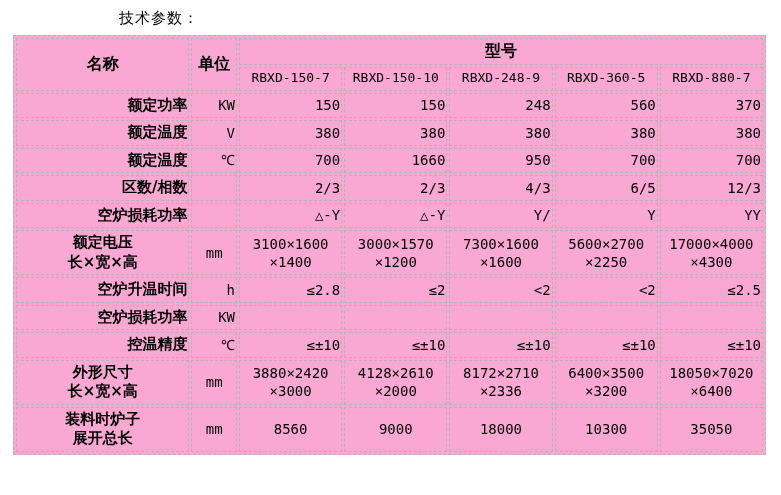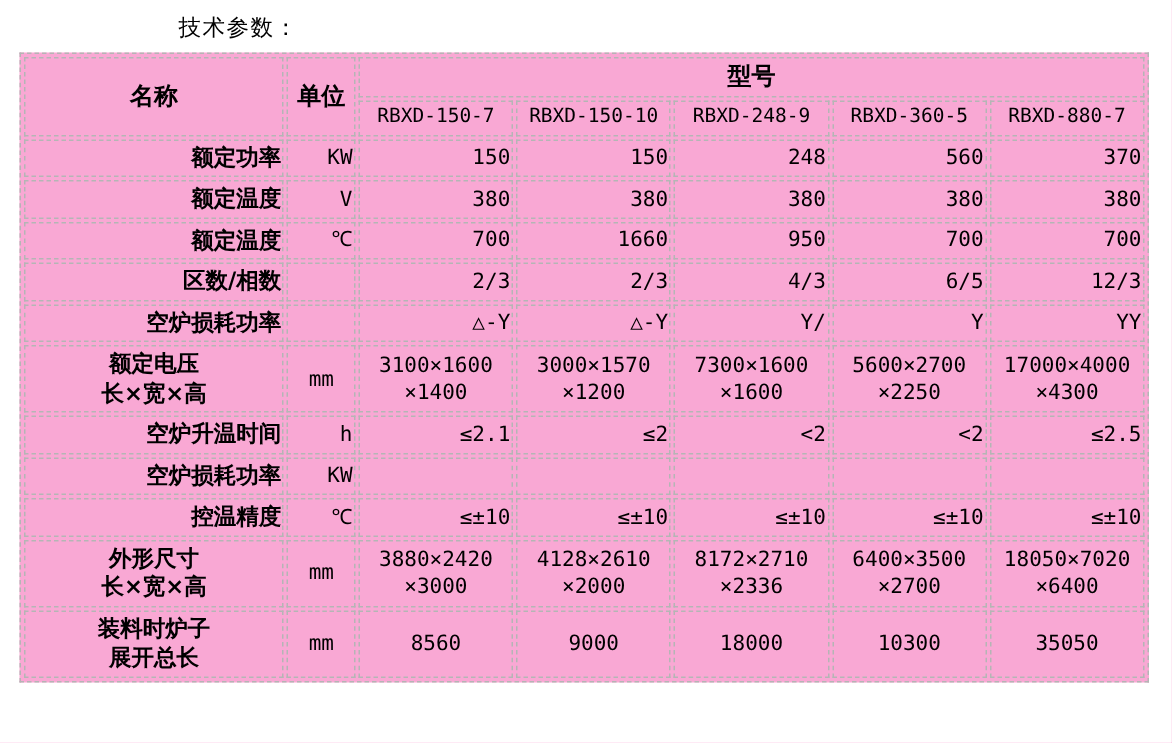--- a/index.html
+++ b/index.html
@@ -145,21 +145,21 @@
       <td class="val">7300×1600
 ×1600</td>
       <td class="val">5600×2700
 ×2250</td>
       <td class="val">17000×4000
 ×4300</td>
     </tr>
     <tr class="r-s">
       <td class="row-name">空炉升温时间</td>
       <td class="unit">h</td>
-      <td class="val">≤2.1</td>
+      <td class="val">≤2.8</td>
       <td class="val">≤2</td>
       <td class="val">&lt;2</td>
       <td class="val">&lt;2</td>
       <td class="val">≤2.5</td>
     </tr>
     <tr class="r-s">
       <td class="row-name">空炉损耗功率</td>
       <td class="unit">KW</td>
       <td class="val"></td>
       <td class="val"></td>
@@ -180,21 +180,21 @@
       <td class="row-name">外形尺寸
 长×宽×高</td>
       <td class="unit">mm</td>
       <td class="val">3880×2420
 ×3000</td>
       <td class="val">4128×2610
 ×2000</td>
       <td class="val">8172×2710
 ×2336</td>
       <td class="val">6400×3500
-×2700</td>
+×3200</td>
       <td class="val">18050×7020
 ×6400</td>
     </tr>
     <tr class="r-d">
       <td class="row-name">装料时炉子
 展开总长</td>
       <td class="unit">mm</td>
       <td class="val">8560</td>
       <td class="val">9000</td>
       <td class="val">18000</td>

